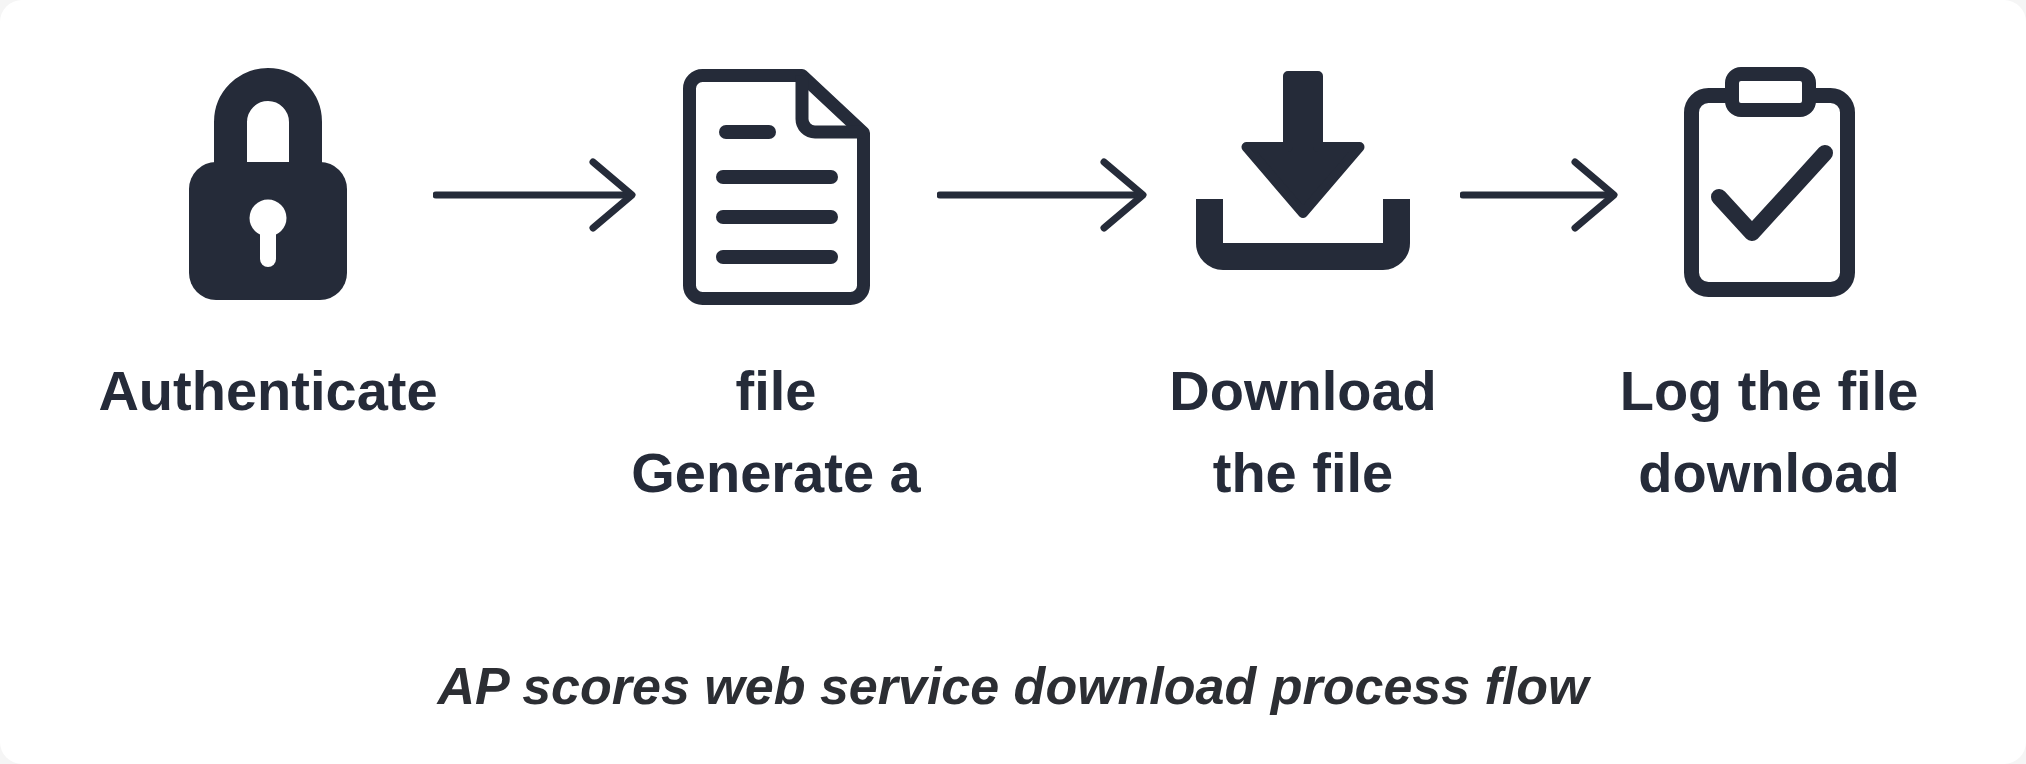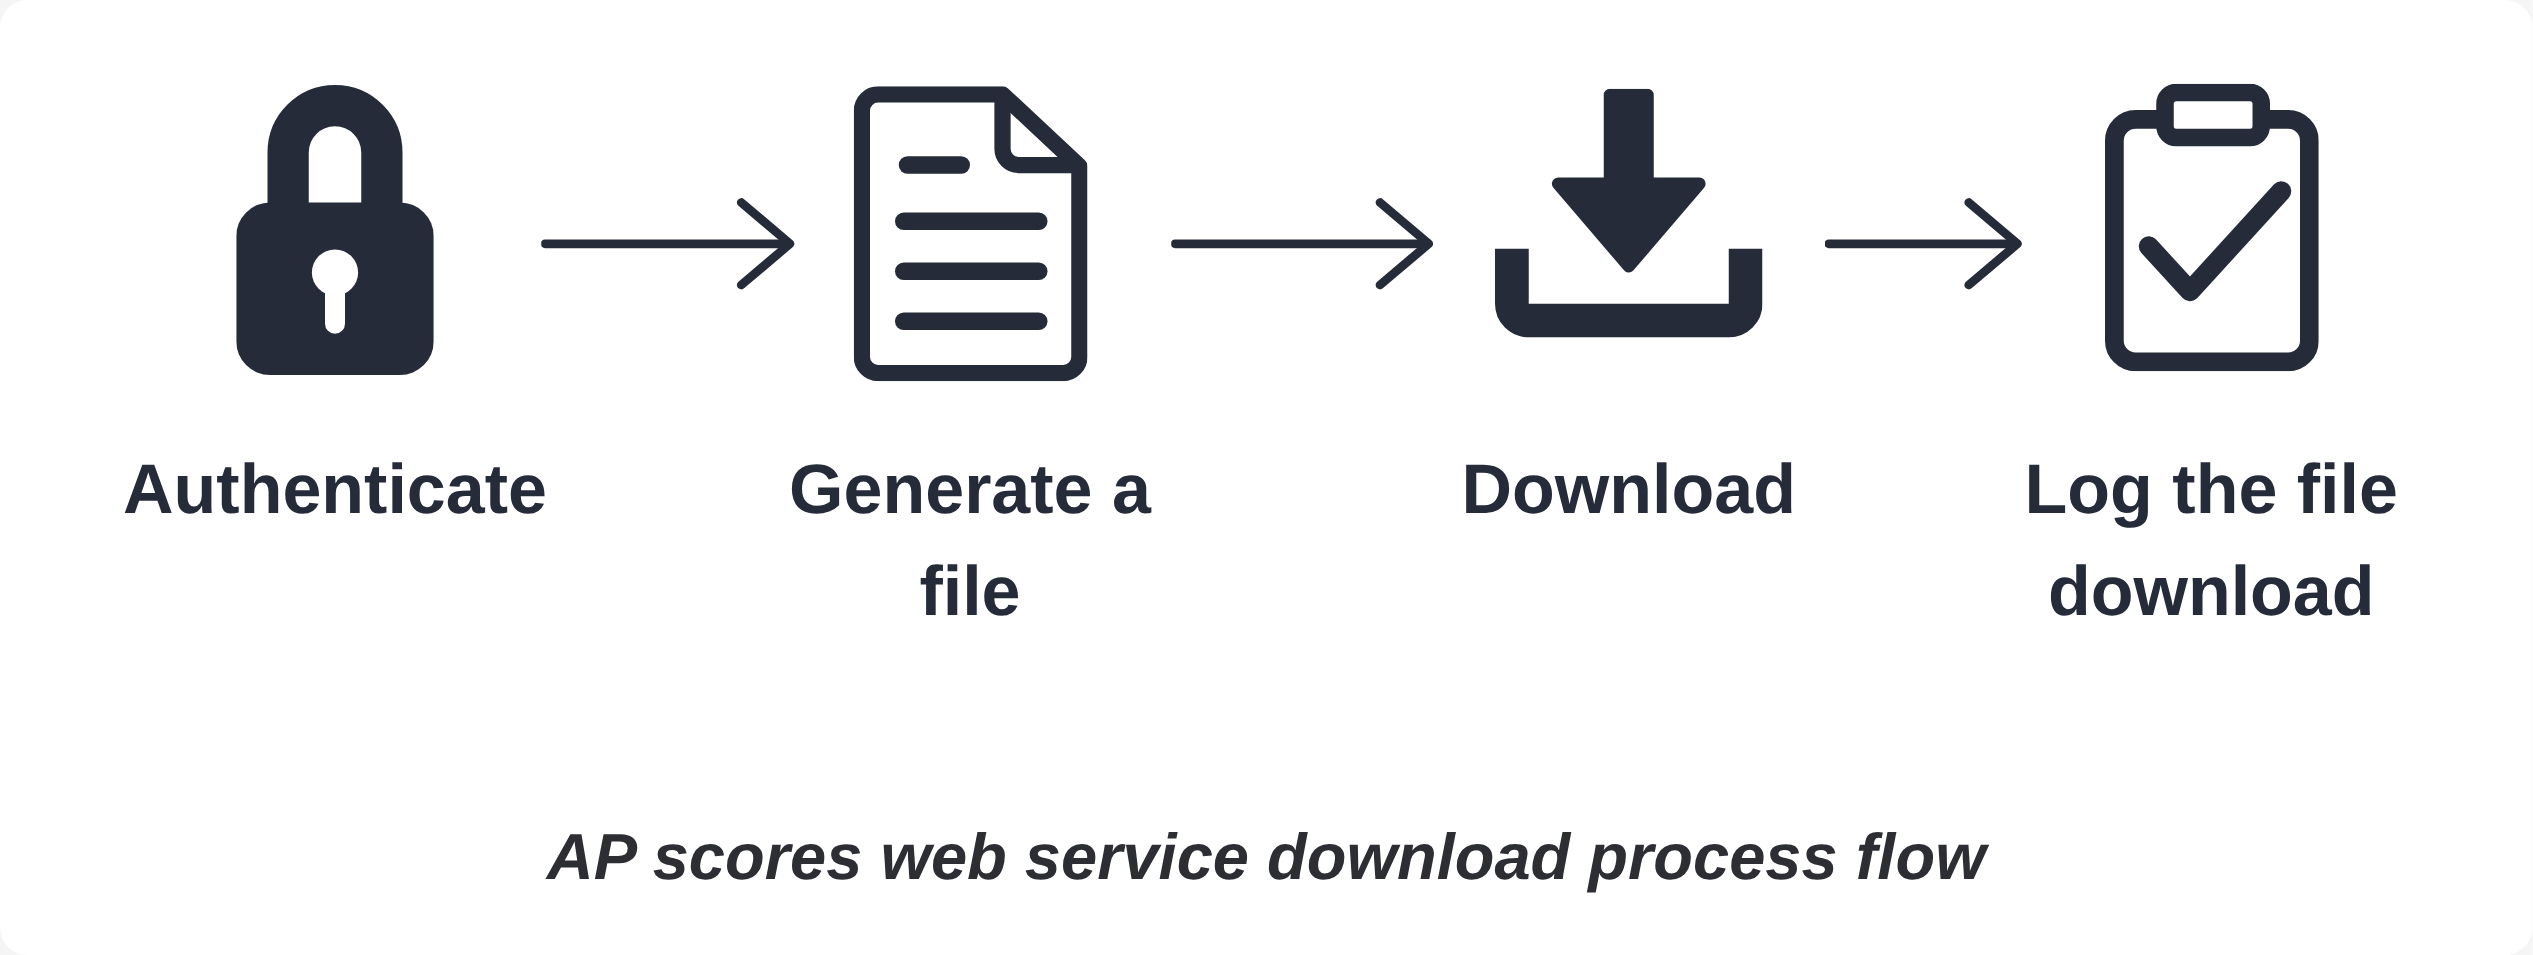--- a/index.html
+++ b/index.html
@@ -101,34 +101,35 @@
       <svg class="icon-document" width="187" height="236" viewBox="0 0 187 236" aria-label="document-icon">
         <path class="ink-stroke" d="M119 6.5 H19.5 a13 13 0 0 0 -13 13 V216.5 a13 13 0 0 0 13 13 H167.5 a13 13 0 0 0 13 -13 V64 Z" fill="none" stroke-width="13" stroke-linejoin="round"></path>
         <path class="ink-stroke" d="M119 6.5 V50 a13 13 0 0 0 13 13 H180" fill="none" stroke-width="13" stroke-linejoin="round"></path>
         <line class="ink-stroke" x1="43" y1="63" x2="86" y2="63" stroke-width="14" stroke-linecap="round"></line>
         <line class="ink-stroke" x1="40" y1="108" x2="148" y2="108" stroke-width="14" stroke-linecap="round"></line>
         <line class="ink-stroke" x1="40" y1="148" x2="148" y2="148" stroke-width="14" stroke-linecap="round"></line>
         <line class="ink-stroke" x1="40" y1="188" x2="148" y2="188" stroke-width="14" stroke-linecap="round"></line>
       </svg>
     </div>
     <div class="step-label">
+      <span class="line">file</span>
       <span class="line">Generate a</span>
-      <span class="line">file</span>
     </div>
   </div>
 
   <div class="step step-3">
     <div class="icon-slot">
       <svg class="icon-download" width="214" height="199" viewBox="0 0 214 199" aria-label="download-icon">
         <path class="ink-fill ink-stroke" d="M92 5 H122 V76 H163.5 L107 142 L50.5 76 H92 Z" stroke-width="10" stroke-linejoin="round"></path>
         <path class="ink-stroke" d="M13.5 128 v44 a13.5 13.5 0 0 0 13.5 13.5 h160 a13.5 13.5 0 0 0 13.5 -13.5 v-44" fill="none" stroke-width="27"></path>
       </svg>
     </div>
     <div class="step-label">
       <span class="line">Download</span>
+      <span class="line">the file</span>
     </div>
   </div>
 
   <div class="step step-4">
     <div class="icon-slot">
       <svg class="icon-clipboard" width="171" height="230" viewBox="0 0 171 230" aria-label="clipboard-check-icon">
         <rect class="ink-stroke" x="7.5" y="28.5" width="156" height="194" rx="17" fill="none" stroke-width="15"></rect>
         <rect class="ink-stroke" x="48" y="7" width="77" height="36" rx="9" fill="#ffffff" stroke-width="14"></rect>
         <path class="ink-stroke" d="M35 130 L68 166 L141 86" fill="none" stroke-width="16" stroke-linecap="round" stroke-linejoin="round"></path>
       </svg>

